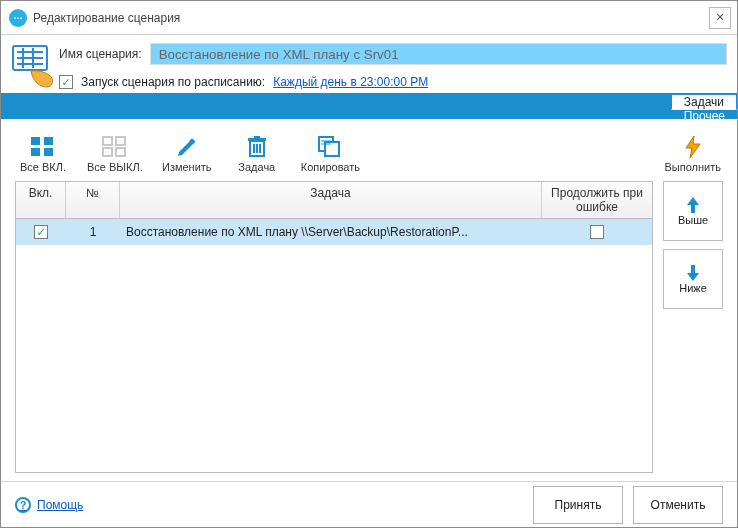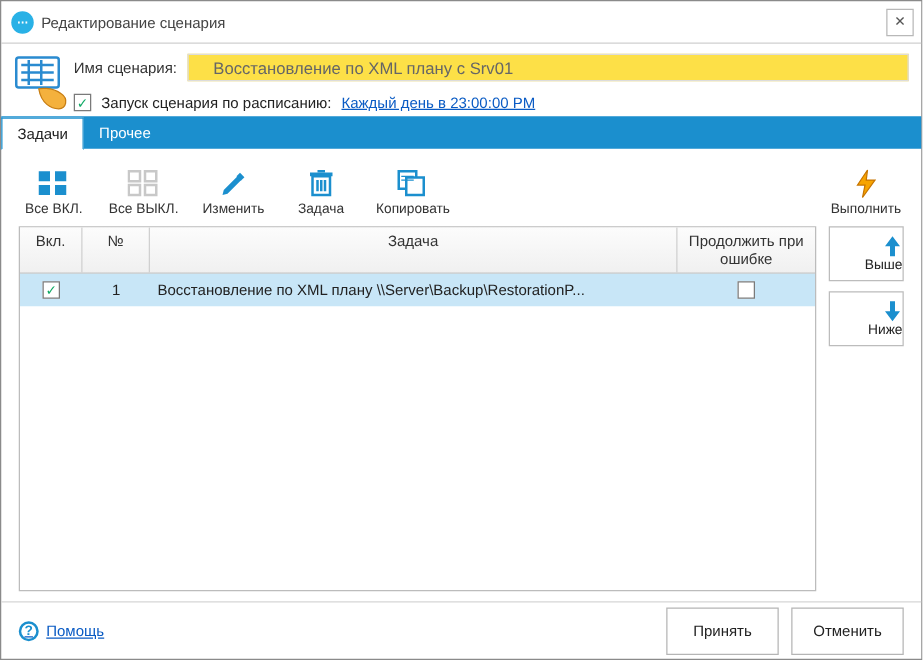--- a/index.html
+++ b/index.html
@@ -6,24 +6,24 @@
   html, body { margin: 0; padding: 0; font-family: "Segoe UI", Tahoma, Arial, sans-serif; font-size: 12px; color: #222; }
   .window { width: 738px; height: 528px; background: #fff; border: 1px solid #8a8a8a; position: relative; display: flex; flex-direction: column; }
   .titlebar { height: 34px; display: flex; align-items: center; padding: 0 6px 0 8px; border-bottom: 1px solid #d0d0d0; }
   .app-icon { width: 18px; height: 18px; border-radius: 50%; background: #29b1e6; display: flex; align-items: center; justify-content: center; color: #fff; font-size: 9px; font-weight: bold; margin-right: 6px; }
   .title-text { flex: 1; color: #444; }
   .win-close { width: 22px; height: 22px; border: 1px solid #b8b8b8; background: #fff; display: flex; align-items: center; justify-content: center; cursor: default; font-size: 11px; color: #555; }
   .header-area { display: flex; padding: 8px 10px 4px 10px; gap: 2px; align-items: flex-start; }
   .big-icon { width: 46px; height: 46px; position: relative; }
   .name-row { display: flex; align-items: center; gap: 8px; }
   .name-label { color: #333; }
-  .name-input { flex: 1; height: 22px; background: #fde047; border: 1px solid #dcdcdc; padding: 0 20px; color: #666; }
+  .name-input { flex: 1; height: 22px; background: #7dd3fc; border: 1px solid #dcdcdc; padding: 0 8px; color: #666; }
   .sched-row { display: flex; align-items: center; gap: 8px; margin-top: 10px; }
   .sched-link { color: #0a5bc4; text-decoration: underline; cursor: pointer; }
-  .tabs-strip { height: 26px; background: #1b8fce; display: flex; align-items: flex-end; padding-left: 0; }
+  .tabs-strip { height: 26px; background: #1b8fce; display: flex; align-items: flex-end; padding-left: 0; flex-direction: column; }
   .tab { height: 26px; padding: 0 12px; display: flex; align-items: center; font-size: 12px; cursor: pointer; }
   .tab.active { background: #fff; border: 1px solid #1b8fce; border-bottom: 1px solid #fff; position: relative; top: 1px; color: #222; }
   .tab.inactive { color: #fff; }
   .body-area { flex: 1; padding: 12px 14px 8px 14px; display: flex; flex-direction: column; }
   .toolbar { display: flex; gap: 18px; align-items: flex-end; padding: 4px 2px 8px 2px; }
   .tbtn { display: flex; flex-direction: column; align-items: center; gap: 2px; cursor: pointer; min-width: 52px; }
   .tbtn .ticon { width: 28px; height: 24px; display: flex; align-items: center; justify-content: center; }
   .tbtn .tlabel { font-size: 11px; color: #333; white-space: nowrap; }
   .spacer { flex: 1; }
   .table-wrap { flex: 1; display: flex; gap: 10px; }
@@ -33,21 +33,21 @@
   .gh:last-child { border-right: none; }
   .col-en { width: 50px; }
   .col-no { width: 54px; }
   .col-task { flex: 1; }
   .col-cont { width: 110px; }
   .grow { display: flex; align-items: center; background: #c8e6f7; height: 26px; }
   .gc { padding: 0 6px; text-align: center; font-size: 12px; }
   .gc.col-task { text-align: left; white-space: nowrap; overflow: hidden; text-overflow: ellipsis; }
   .chk { width: 14px; height: 14px; border: 1px solid #7a7a7a; background: #fff; display: inline-flex; align-items: center; justify-content: center; font-size: 11px; color: #1a6; }
   .side-btns { width: 60px; display: flex; flex-direction: column; gap: 8px; }
-  .side-btn { border: 1px solid #bcbcbc; background: #fff; height: 44px; display: flex; flex-direction: column; align-items: flex-end; justify-content: center; cursor: pointer; gap: 0; }
+  .side-btn { border: 1px solid #bcbcbc; background: #fff; height: 60px; display: flex; flex-direction: column; align-items: center; justify-content: center; cursor: pointer; gap: 0; }
   .side-btn .tlabel { font-size: 11px; }
   .footer { height: 46px; border-top: 1px solid #d6d6d6; display: flex; align-items: center; padding: 0 14px; gap: 10px; }
   .help { display: flex; align-items: center; gap: 6px; color: #0a5bc4; text-decoration: underline; cursor: pointer; }
   .help-icon { width: 16px; height: 16px; border: 2px solid #1b8fce; border-radius: 50%; color: #1b8fce; font-weight: bold; font-size: 11px; display: flex; align-items: center; justify-content: center; }
   .fbtn { min-width: 90px; height: 38px; border: 1px solid #b5b5b5; background: #fff; display: flex; align-items: center; justify-content: center; cursor: pointer; }
   svg { display: block; }
   .name-block { flex:1; display:flex; flex-direction:column; }
 </style>
 </head>
 <body>

